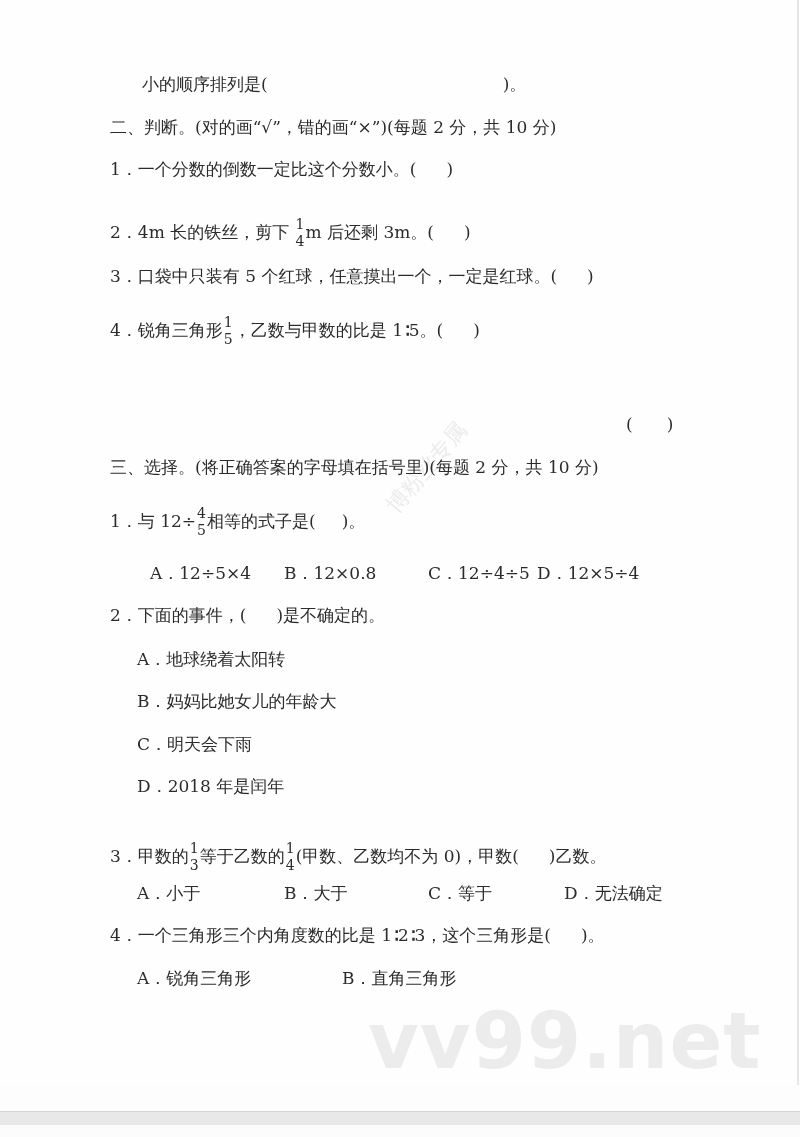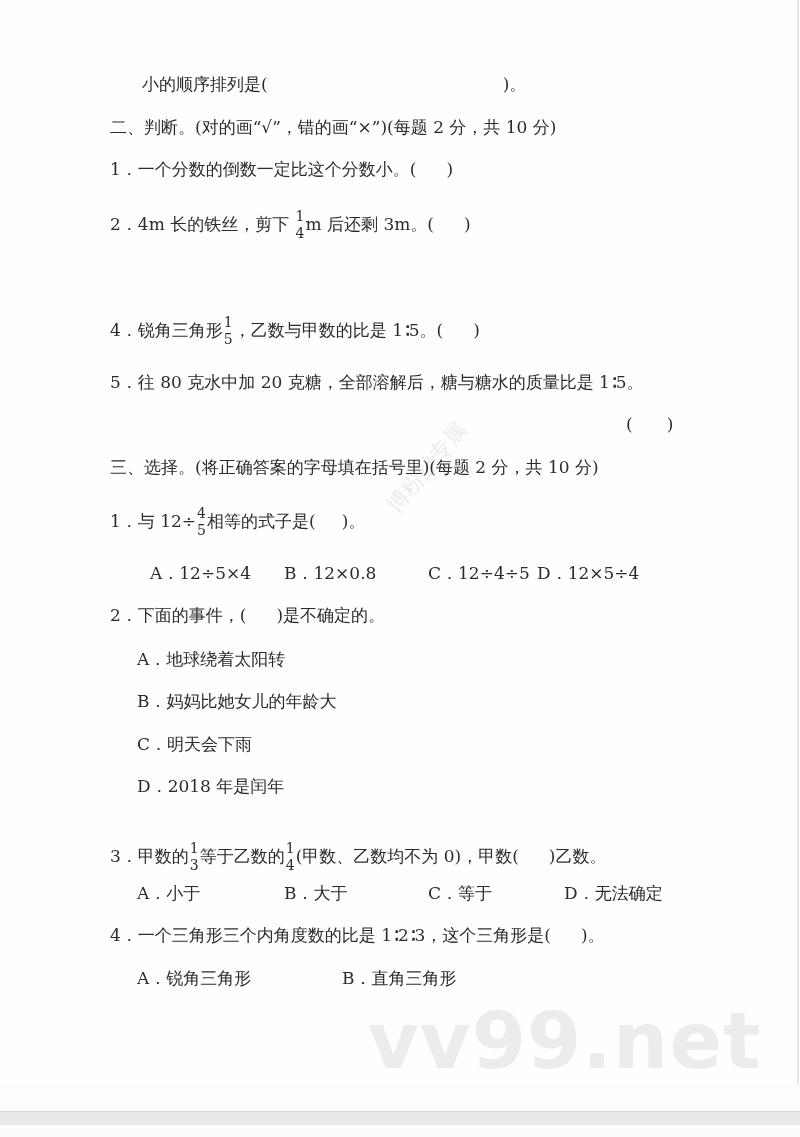--- a/index.html
+++ b/index.html
@@ -27,32 +27,32 @@
   <div class="line" style="left:142px;top:73px;">
     <span>小的顺序排列是(</span><span class="blank" style="width:235px"></span><span>)。</span>
   </div>
 
   <div class="line" style="left:110px;top:116px;">二、判断。(对的画“√”，错的画“×”)(每题 2 分，共 10 分)</div>
 
   <div class="line" style="left:110px;top:158px;">
     <span>1．</span><span>一个分数的倒数一定比这个分数小。(</span><span class="blank" style="width:30px"></span><span>)</span>
   </div>
 
-  <div class="line" style="left:110px;top:208px;">
+  <div class="line" style="left:110px;top:216px;">
     <span>2．</span><span>4m 长的铁丝，剪下 </span><span class="frac"><span>1</span><span>4</span></span><span>m 后还剩 3m。(</span><span class="blank" style="width:30px"></span><span>)</span>
   </div>
 
+  <div class="line" style="left:110px;top:265px;">
+    <span>3．</span><span>口袋中只装有 5 个红球，任意摸出一个，一定是红球。(</span><span class="blank" style="width:30px"></span><span>)</span>
+  </div>
 
   <div class="line" style="left:110px;top:314px;">
     <span>4．</span><span>锐角三角形</span><span class="frac"><span>1</span><span>5</span></span><span>，乙数与甲数的比是 1∶5。(</span><span class="blank" style="width:30px"></span><span>)</span>
   </div>
 
-  <div class="line" style="left:110px;top:371px;">
-    <span>5．</span><span>往 80 克水中加 20 克糖，全部溶解后，糖与糖水的质量比是 1∶5。</span>
-  </div>
   <div class="line" style="left:626px;top:413px;">(　　)</div>
 
   <div class="line" style="left:110px;top:456px;">三、选择。(将正确答案的字母填在括号里)(每题 2 分，共 10 分)</div>
 
   <div class="line" style="left:110px;top:505px;">
     <span>1．</span><span>与 12÷</span><span class="frac"><span>4</span><span>5</span></span><span>相等的式子是(</span><span class="blank" style="width:26px"></span><span>)。</span>
   </div>
   <div class="opt" style="left:150px;top:562px;">A．12÷5×4</div>
   <div class="opt" style="left:284px;top:562px;">B．12×0.8</div>
   <div class="opt" style="left:428px;top:562px;">C．12÷4÷5</div>

